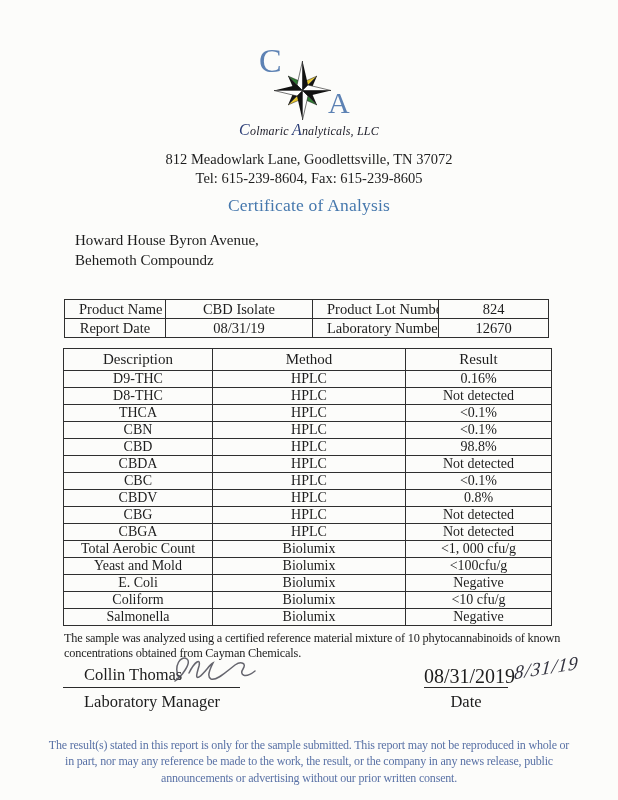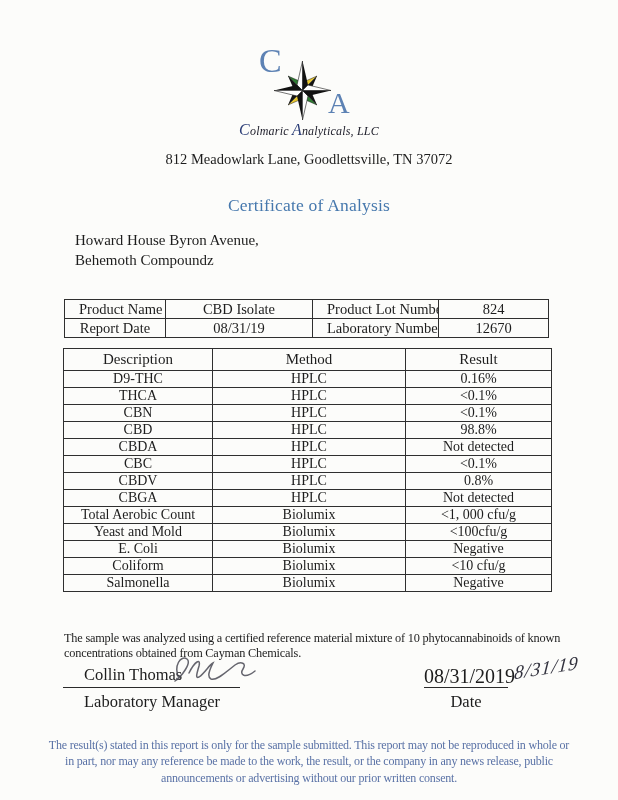--- a/index.html
+++ b/index.html
@@ -86,20 +86,21 @@
   </svg>
   <span class="logo-a">A</span>
 </div>
 
 <div class="abs centered logo-name">
   <span class="initial">C</span><span>olmaric </span><span class="initial">A</span><span>nalyticals, LLC</span>
 </div>
 
 <div class="abs centered address">
   <div>812 Meadowlark Lane, Goodlettsville, TN 37072</div>
+  <div>Tel: 615-239-8604, Fax: 615-239-8605</div>
 </div>
 
 <div class="abs centered coa-title">Certificate of Analysis</div>
 
 <div class="abs client">
   <div>Howard House Byron Avenue,</div>
   <div>Behemoth Compoundz</div>
 </div>
 
 <table class="info-table">
@@ -136,20 +137,25 @@
     <th>Description</th>
     <th>Method</th>
     <th>Result</th>
   </tr>
   <tr>
         <td>D9-THC</td>
         <td>HPLC</td>
         <td>0.16%</td>
       </tr>
   <tr>
+        <td>D8-THC</td>
+        <td>HPLC</td>
+        <td>Not detected</td>
+      </tr>
+  <tr>
         <td>THCA</td>
         <td>HPLC</td>
         <td>&lt;0.1%</td>
       </tr>
   <tr>
         <td>CBN</td>
         <td>HPLC</td>
         <td>&lt;0.1%</td>
       </tr>
   <tr>
@@ -164,20 +170,25 @@
       </tr>
   <tr>
         <td>CBC</td>
         <td>HPLC</td>
         <td>&lt;0.1%</td>
       </tr>
   <tr>
         <td>CBDV</td>
         <td>HPLC</td>
         <td>0.8%</td>
+      </tr>
+  <tr>
+        <td>CBG</td>
+        <td>HPLC</td>
+        <td>Not detected</td>
       </tr>
   <tr>
         <td>CBGA</td>
         <td>HPLC</td>
         <td>Not detected</td>
       </tr>
   <tr>
         <td>Total Aerobic Count</td>
         <td>Biolumix</td>
         <td>&lt;1, 000 cfu/g</td>

